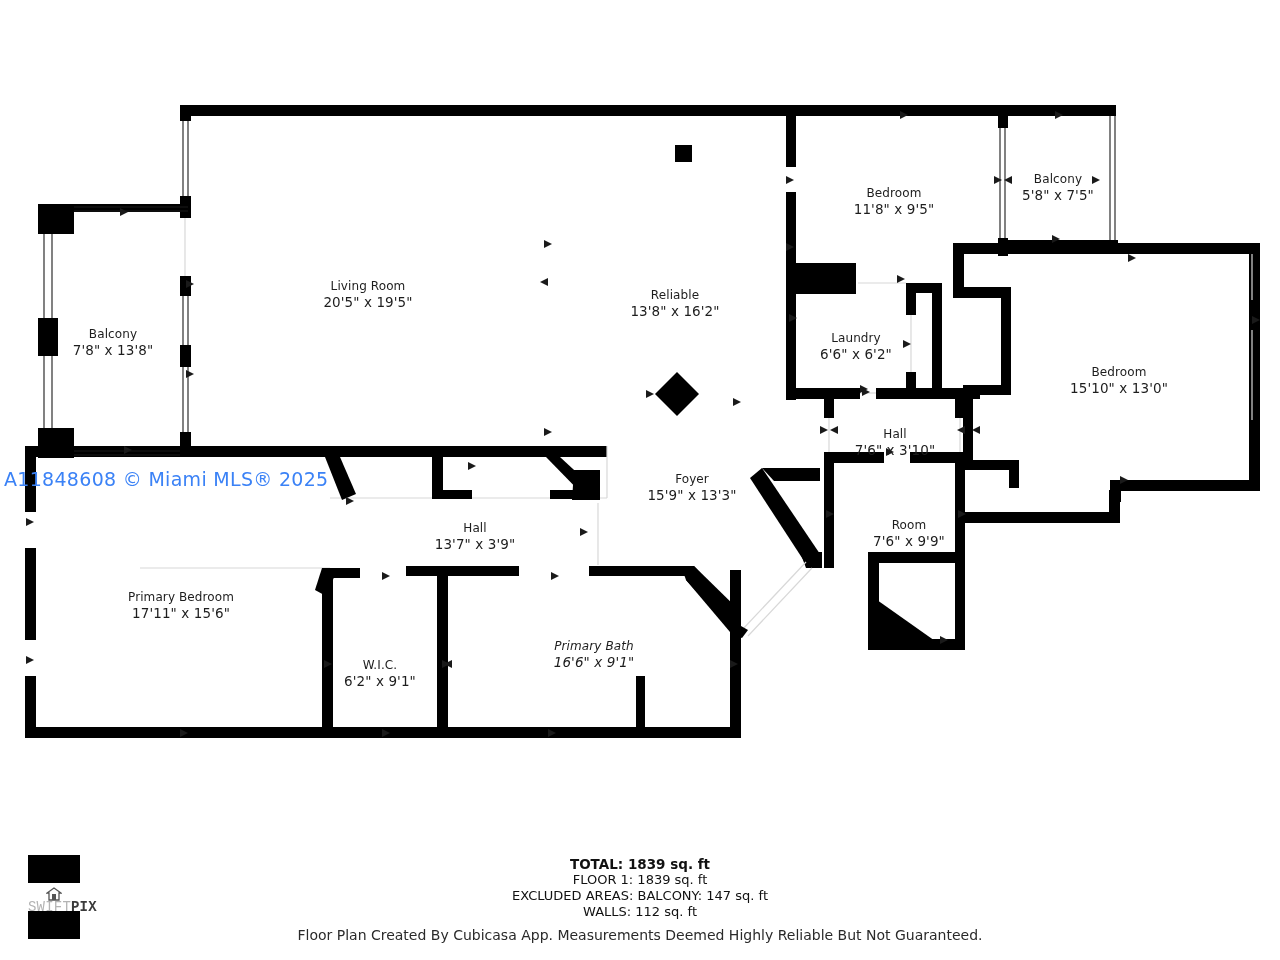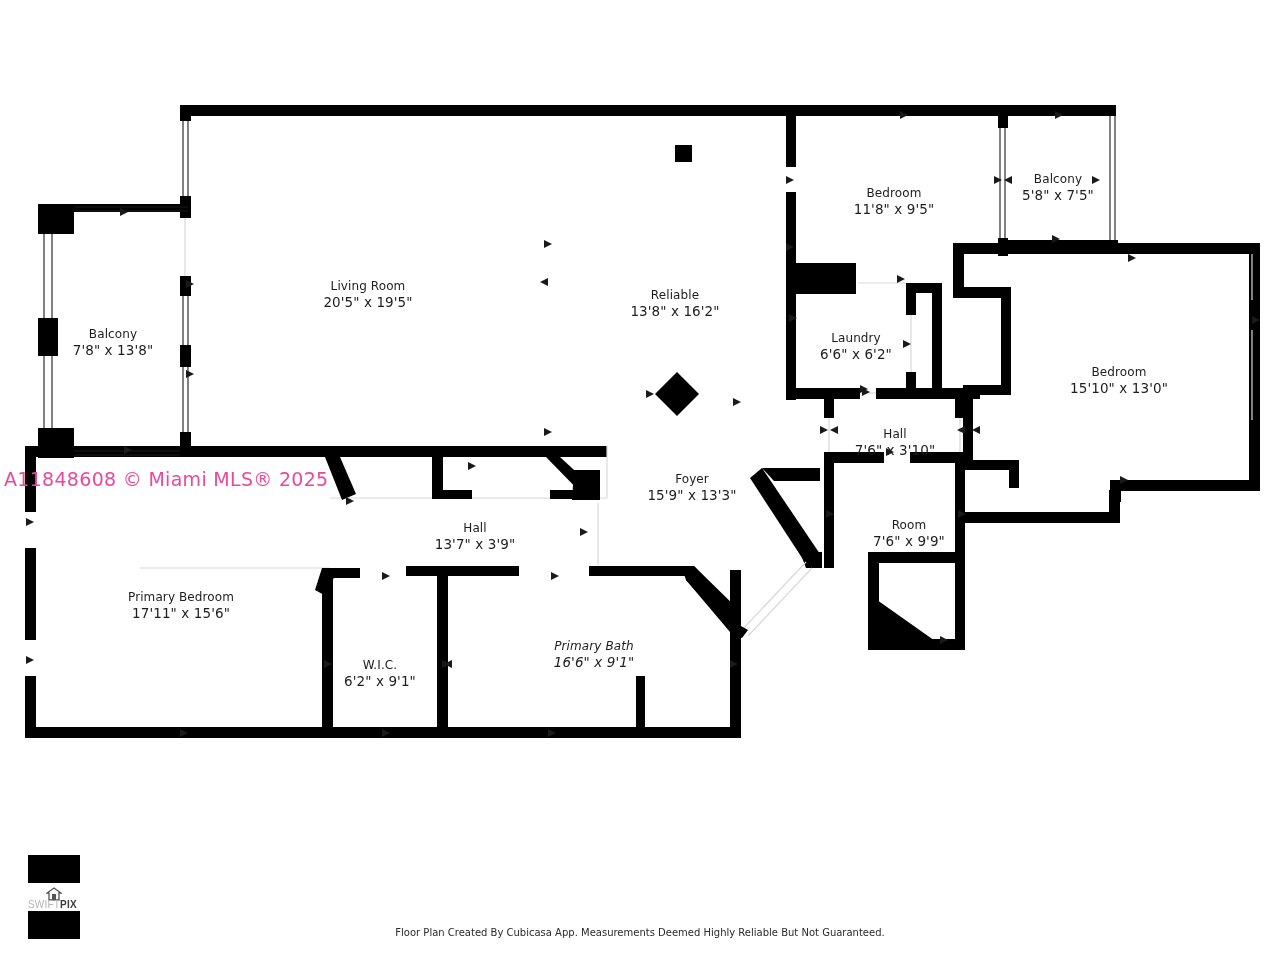--- a/index.html
+++ b/index.html
@@ -51,21 +51,21 @@
     display: block;
     font-size: 13.5px;
     letter-spacing: 0.1px;
   }
 
   #watermark {
     position: absolute;
     left: 4px;
     top: 468px;
     font-size: 19px;
-    color: #ec4899;
+    color: #3b82f6;
     font-family: "DejaVu Sans", sans-serif;
     letter-spacing: 0.3px;
     white-space: nowrap;
   }
 
   #summary-block {
     position: absolute;
     left: 0;
     top: 856px;
     width: 1280px;
@@ -81,21 +81,21 @@
   #summary-block .sum-line {
     font-size: 13px;
     line-height: 1.22;
   }
   #disclaimer {
     position: absolute;
     left: 0;
     top: 927px;
     width: 1280px;
     text-align: center;
-    font-size: 10px;
+    font-size: 14px;
     color: #2a2a2a;
     font-family: "DejaVu Sans", sans-serif;
   }
 
   #brand-logo {
     position: absolute;
     left: 28px;
     top: 855px;
     width: 52px;
     height: 84px;
@@ -114,23 +114,24 @@
     left: 18px;
     top: 31px;
     width: 16px;
     height: 14px;
   }
   #brand-logo .logo-word {
     position: absolute;
     left: 0;
     top: 44px;
     width: 52px;
-    font-size: 10px;
+    text-align: center;
+    font-size: 14px;
     letter-spacing: 0.2px;
-    font-family: Liberation Sans, sans-serif;
+    font-family: Liberation Mono, monospace;
     color: #b4b4b4;
   }
   #brand-logo .logo-word b { color: #3a3a3a; }
 </style>
 </head>
 <body>
 
 <div id="floorplan-root">
 
   <svg id="plan-svg" viewBox="0 0 1280 960">
@@ -415,16 +416,22 @@
     <div class="logo-house">
       <svg viewBox="0 0 16 14" width="16" height="14">
         <path d="M8 1 L15 6 L13 6 L13 13 L3 13 L3 6 L1 6 Z" fill="none" stroke="#555555" stroke-width="1.3"></path>
         <rect x="6" y="7" width="4" height="6" fill="#555555"></rect>
       </svg>
     </div>
     <div class="logo-word"><span>SWIFT</span><b>PIX</b></div>
     <div class="bar bar-bottom"></div>
   </div>
 
+  <div id="summary-block">
+    <div class="sum-total">TOTAL: 1839 sq. ft</div>
+    <div class="sum-line">FLOOR 1: 1839 sq. ft</div>
+    <div class="sum-line">EXCLUDED AREAS: BALCONY: 147 sq. ft</div>
+    <div class="sum-line">WALLS: 112 sq. ft</div>
+  </div>
 
   <div id="disclaimer">Floor Plan Created By Cubicasa App. Measurements Deemed Highly Reliable But Not Guaranteed.</div>
 
 </div>
 
 </body></html>

